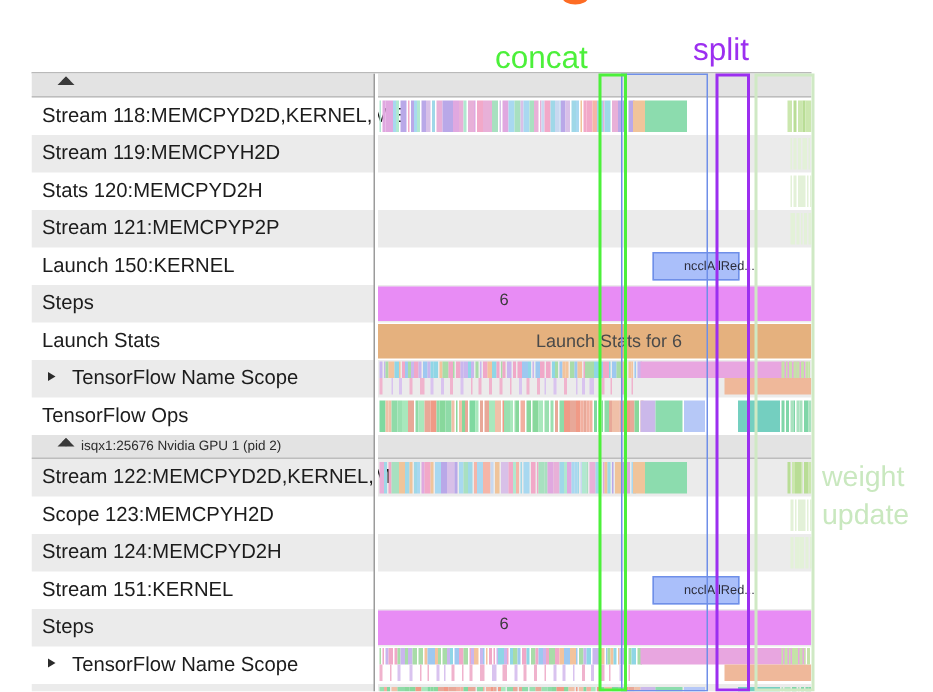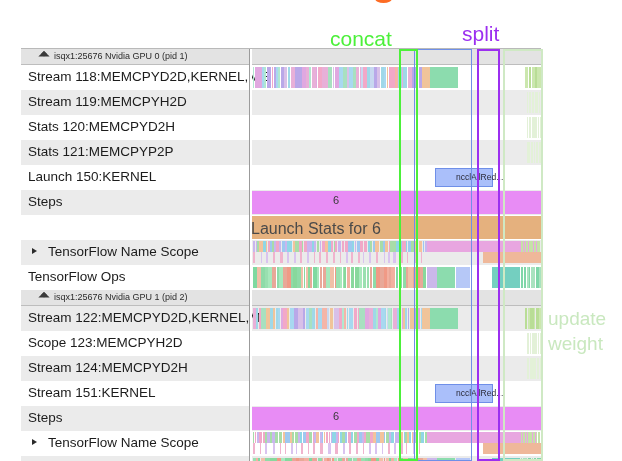--- a/index.html
+++ b/index.html
@@ -45,22 +45,22 @@
   #label-mask{position:absolute;left:229px;top:0;width:2px;height:413px;background:#fff;z-index:5;}
 
   
   .track{position:absolute;left:230px;top:0;height:100%;width:290px;overflow:hidden;}
   .seg{position:absolute;top:2px;height:21px;}
 
   .steps-bar{position:absolute;left:0;top:1px;height:23px;background:#e88cf5;width:100%;}
   .steps-num{position:absolute;left:0;top:4px;width:170px;text-align:center;
     font-size:11px;color:#3a3a3a;}
   .launch-bar{position:absolute;left:0;top:1px;height:23px;background:#e5b17e;width:100%;}
-  .launch-num{position:absolute;left:0;top:5px;width:310px;
-    font-size:16px;color:#4a4a4a;}
+  .launch-num{position:absolute;left:0;top:5px;width:310px;text-align:center;
+    font-size:12px;color:#4a4a4a;}
 
   
   .nccl-box{position:absolute;top:3px;height:19px;background:#aabffa;
     border:1px solid #6f8fe8;box-sizing:border-box;}
   .nccl-box span{position:absolute;left:20px;top:3px;font-size:8.5px;color:#2c2c3a;
     white-space:nowrap;}
 
   
   .ns-top{position:absolute;top:1px;height:11px;}
   .ns-bot{position:absolute;top:12px;height:11px;}
@@ -80,29 +80,28 @@
 <body>
 
 <div id="stage">
 
   <div id="anno-orange-clip"></div>
 
   <div class="anno-label" id="anno-concat">concat</div>
   <div class="anno-label" id="anno-split">split</div>
   <div class="anno-label" id="anno-nccl">nccl</div>
   <div class="anno-label" id="anno-weight">
+    <div>weight</div>
     <div>update</div>
-    <div>weight</div>
   </div>
 
   <div id="viewer">
     <div id="rows-host">
         <div class="group-header">
           <div class="tri"></div>
-          <div class="gh-text">isqx1:25676 Nvidia GPU 0 (pid 1)</div>
         </div>
         <div class="row">
           <div class="lbl">Stream 118:MEMCPYD2D,KERNEL,ME</div>
           <div class="track">
             <div class="seg" style="left: 2px; width: 1.48695px; background: rgb(176, 232, 208);"></div>
             <div class="seg" style="left: 4.28695px; width: 1.92374px; background: rgb(224, 168, 224);"></div>
             <div class="seg" style="left: 6.4607px; width: 4.10316px; background: rgb(224, 168, 224);"></div>
             <div class="seg" style="left: 11.3639px; width: 1.20816px; background: rgb(168, 216, 240);"></div>
             <div class="seg" style="left: 12.822px; width: 2.68153px; background: rgb(176, 232, 208);"></div>
             <div class="seg" style="left: 15.7536px; width: 4.49793px; background: rgb(185, 168, 232);"></div>
@@ -180,21 +179,21 @@
           <div class="track">
             <div class="seg" style="left: 276px; width: 1.313px; background: rgb(227, 241, 216);"></div>
             <div class="seg" style="left: 278.113px; width: 2.07355px; background: rgb(227, 241, 216);"></div>
             <div class="seg" style="left: 280.987px; width: 1.68067px; background: rgb(227, 241, 216);"></div>
             <div class="seg" style="left: 283.467px; width: 2.46606px; background: rgb(227, 241, 216);"></div>
             <div class="seg" style="left: 286.733px; width: 1.43164px; background: rgb(227, 241, 216);"></div>
             <div class="seg" style="left: 288.965px; width: 1.24591px; background: rgb(227, 241, 216);"></div>
           </div>
         </div>
         <div class="row alt">
-          <div class="lbl">Stats 121:MEMCPYP2P</div>
+          <div class="lbl">Stream 121:MEMCPYP2P</div>
           <div class="track">
             <div class="seg" style="left: 276px; width: 2.90802px; background: rgb(227, 241, 216);"></div>
             <div class="seg" style="left: 279.708px; width: 2.14819px; background: rgb(227, 241, 216);"></div>
             <div class="seg" style="left: 282.656px; width: 1.7015px; background: rgb(227, 241, 216);"></div>
             <div class="seg" style="left: 285.158px; width: 2.01429px; background: rgb(227, 241, 216);"></div>
             <div class="seg" style="left: 287.972px; width: 2.32086px; background: rgb(227, 241, 216);"></div>
           </div>
         </div>
         <div class="row">
           <div class="lbl">Launch 150:KERNEL</div>
@@ -205,20 +204,21 @@
           </div>
         </div>
         <div class="row alt">
           <div class="lbl">Steps</div>
           <div class="track">
             <div class="steps-bar"></div>
             <div class="steps-num">6</div>
           </div>
         </div>
         <div class="row">
+          <div class="lbl">Launch Stats</div>
           <div class="track">
             <div class="launch-bar"></div>
             <div class="launch-num">Launch Stats for 6</div>
           </div>
         </div>
         <div class="row alt">
           <div class="lbl indent">TensorFlow Name Scope<span class="tri-s"></span></div>
           <div class="track">
             <div class="ns-top" style="left: 2px; width: 2.22551px; background: rgb(201, 182, 238);"></div>
             <div class="ns-top" style="left: 4.62551px; width: 1.25433px; background: rgb(201, 182, 238);"></div>

